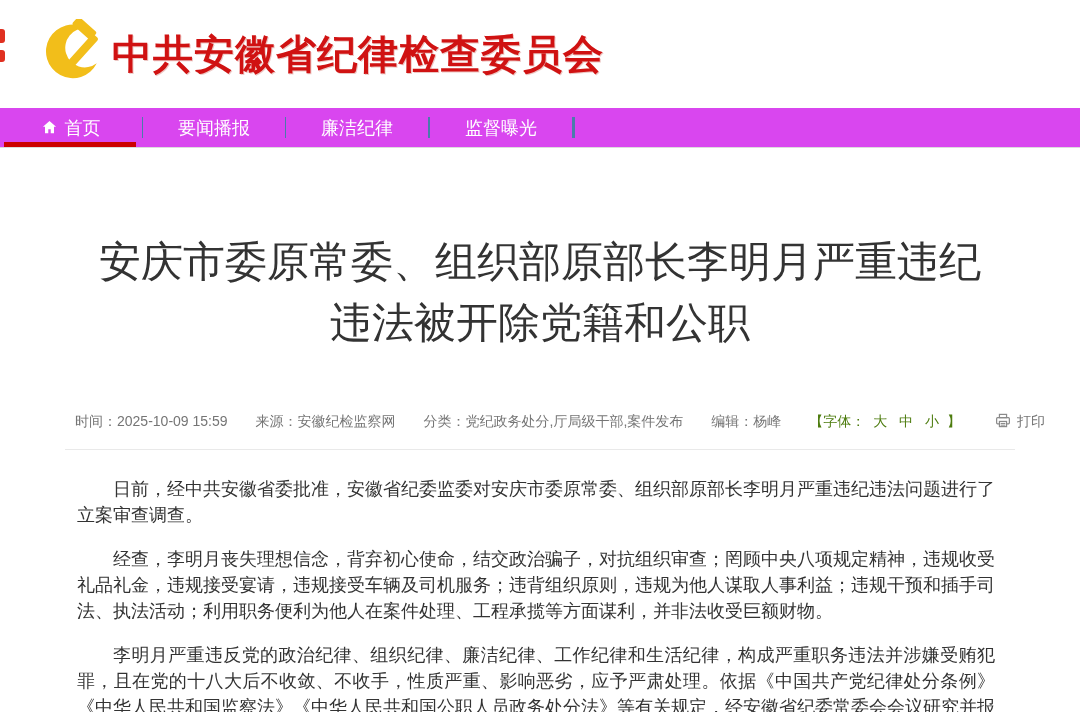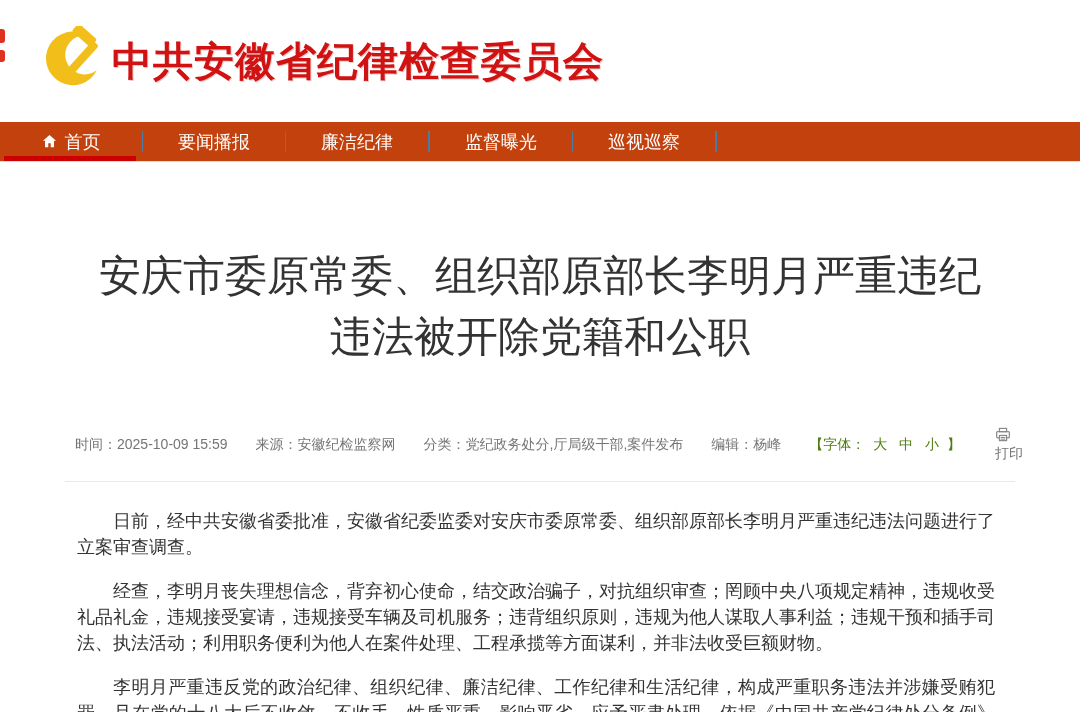--- a/index.html
+++ b/index.html
@@ -7,21 +7,21 @@
   body {
     width: 1080px; height: 712px; overflow: hidden;
     background: #ffffff;
     font-family: "Liberation Sans", "DejaVu Sans", sans-serif;
     color: #333;
   }
 
   
   .site-header {
     position: relative;
-    height: 122px;
+    height: 108px;
     background: #ffffff;
     display: flex;
     align-items: center;
     padding-left: 38px;
     gap: 17px;
   }
   .edge-mark {
     position: absolute; left: 0; width: 5px; background: #e03020;
     border-radius: 0 3px 3px 0;
   }
@@ -36,21 +36,21 @@
     letter-spacing: 1px;
     margin-left: 8px;
     white-space: nowrap;
     text-shadow: 1px 1px 0 rgba(180,30,20,0.25);
   }
   .brand-gap { width: 36px; }
 
   
   .navbar {
     height: 40px;
-    background: #c2410c;
+    background: #d946ef;
     border-bottom: 1px solid #dcdcdc;
     display: flex;
     align-items: stretch;
   }
   .nav-item {
     width: 142px;
     position: relative;
     display: flex;
     align-items: center;
     justify-content: center;
@@ -96,23 +96,24 @@
     padding: 0 10px 0 10px;
     white-space: nowrap;
   }
   .meta-item { margin-right: 28px; }
   .meta-item:last-child { margin-right: 0; }
   .fontsize-ctl { margin-left: auto; color: #4d7c0f; }
   .fontsize-ctl .sz { margin: 0 4px; cursor: pointer; }
   .print-btn {
     margin-left: 34px;
     display: inline-flex;
+    align-items: center;
+    gap: 6px;
     cursor: pointer;
     color: #757575;
-    flex-direction: column;
   }
   .divider {
     margin-top: 18px;
     border-top: 1px solid #e9e9e9;
     height: 0;
   }
   .article-body {
     margin-top: 26px;
     width: 930px;
     font-size: 18px;
@@ -165,23 +166,20 @@
   <div class="nav-sep"></div>
   <div class="nav-item">
     <span>廉洁纪律</span>
   </div>
   <div class="nav-sep"></div>
   <div class="nav-sep"></div>
   <div class="nav-item">
     <span>监督曝光</span>
   </div>
   <div class="nav-sep"></div>
-  <div class="nav-item">
-    <span>巡视巡察</span>
-  </div>
   <div class="nav-sep"></div>
   <div class="nav-sep"></div>
 </nav>
 
 <main class="content">
 
   <h1 class="article-title">安庆市委原常委、组织部原部长李明月严重违纪违法被开除党籍和公职</h1>
 
   <div class="meta-row">
     <span class="meta-item"><span>时间：</span><span>2025-10-09 15:59</span></span>

